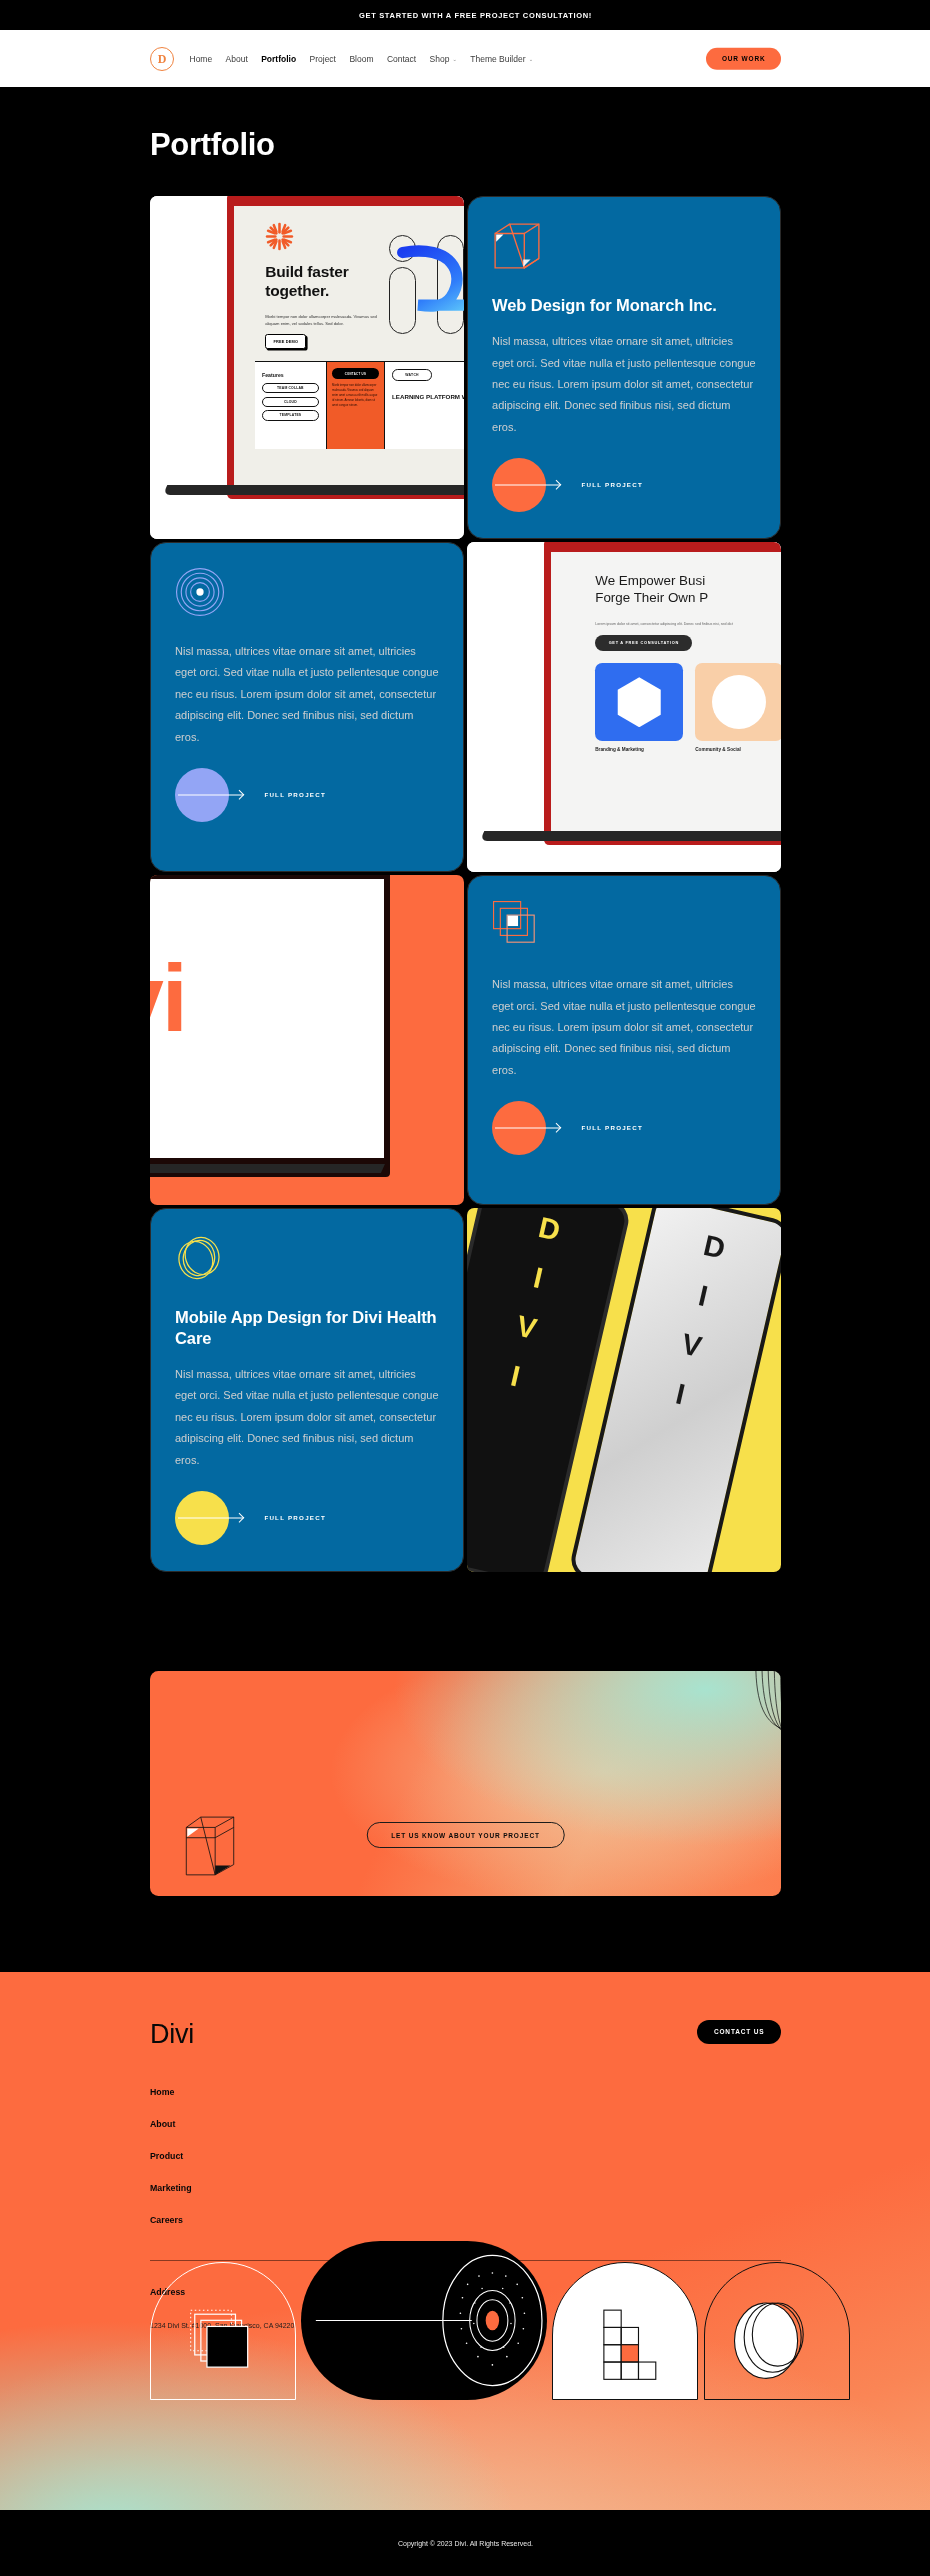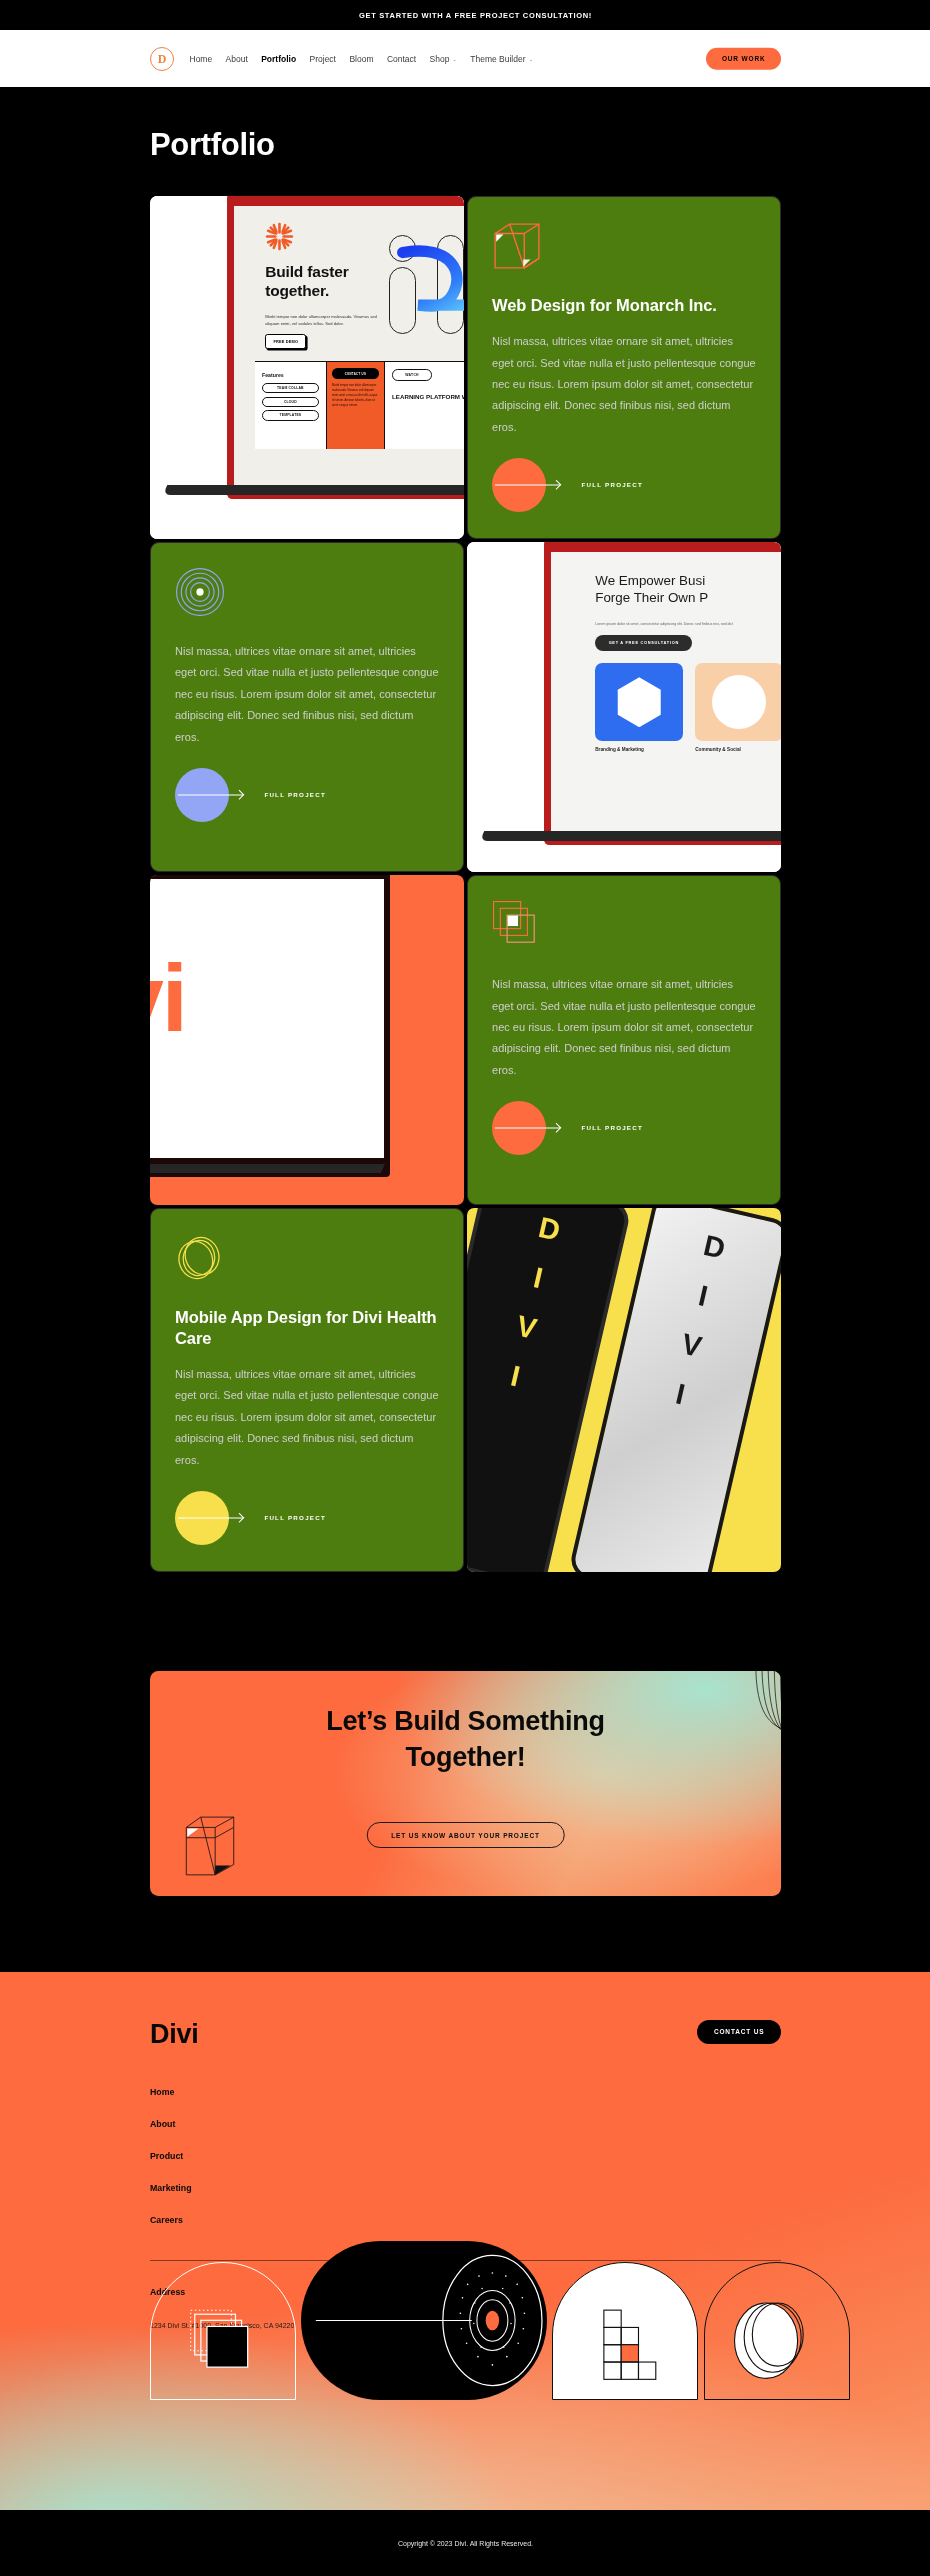--- a/index.html
+++ b/index.html
@@ -54,21 +54,21 @@
   .page-wrap{ padding:0 150px; }
   .page-title{
     color:#fff; font-size:31px; font-weight:800; letter-spacing:-.01em;
     padding-top:40px; padding-bottom:33px;
   }
 
   
   .grid{ display:grid; grid-template-columns:1fr 1fr; gap:3.1px 3.1px; }
 
   .card{
-    border:0.5px solid #2a2a2a; border-radius:9px; background:#4d7c0f;
+    border:0.5px solid #2a2a2a; border-radius:16px; background:#0369a1;
     padding:24px 24px 26px 24px; min-height:330px; position:relative;
   }
   .card-icon{ width:50px; height:50px; margin-bottom:22px; }
   .card-title{
     color:#fff; font-size:16.5px; font-weight:800; line-height:1.25;
     margin-bottom:15.5px; letter-spacing:-.005em;
   }
   .card-desc{
     color:#cfcfcf; font-size:11px; line-height:1.95; margin-bottom:19.6px;
   }
@@ -271,21 +271,21 @@
   .footer{
     position:absolute; left:0; right:0; top:1972px; bottom:0;
     background:
       radial-gradient(ellipse 70% 55% at 12% 92%, #a9e2cd 0%, rgba(169,226,205,0) 62%),
       radial-gradient(ellipse 95% 70% at 45% 100%, #f0c4a0 0%, rgba(240,196,160,0) 65%),
       linear-gradient(160deg,#fd6b3f 0%,#fd6b3f 55%,#fa8555 78%,#f9aa7d 100%);
     overflow:hidden;
   }
   .footer-inner{ padding:47px 150px 0 150px; position:relative; }
   .footer-brand{
-    font-size:27px; font-weight:700; color:#080808; letter-spacing:-.01em;
+    font-size:27px; font-weight:400; color:#080808; letter-spacing:-.01em;
   }
   .contact-us{
     position:absolute; right:150px; top:48px; background:#000; color:#fff;
     border:none; cursor:pointer; border-radius:13.4px; padding:8.3px 16.5px;
     font-size:6.5px; font-weight:700; letter-spacing:.13em; text-transform:uppercase;
   }
   .footer-nav{ margin-top:37px; display:flex; flex-direction:column; gap:22px; }
   .footer-nav-link{
     font-size:8.8px; font-weight:700; color:#080808; cursor:pointer; width:fit-content;
   }
@@ -574,24 +574,20 @@
   <div class="cta-banner">
     <svg class="cta-lines" viewBox="0 0 150 200">
       <g fill="none" stroke="#111" stroke-width="1.4">
         <path d="M92 -10 C 92 70, 110 110, 150 120"></path>
         <path d="M104 -10 C 104 72, 120 112, 150 124"></path>
         <path d="M116 -10 C 116 74, 130 114, 150 128"></path>
         <path d="M128 -10 C 128 76, 138 116, 150 132"></path>
         <path d="M140 -10 C 140 78, 146 118, 150 136"></path>
       </g>
     </svg>
-    <div class="cta-title">
-      <div>Let’s Build Something</div>
-      <div>Together!</div>
-    </div>
     <button class="cta-btn">LET US KNOW ABOUT YOUR PROJECT</button>
     <svg class="cta-cube" viewBox="0 0 104 128">
       <g fill="none" stroke="#111" stroke-width="1.6">
         <polygon points="6,26 6,118 62,118 62,26"></polygon>
         <polygon points="34,6 98,6 98,98 62,118"></polygon>
         <line x1="6" y1="26" x2="34" y2="6"></line>
         <line x1="62" y1="26" x2="98" y2="6"></line>
         <line x1="6" y1="46" x2="62" y2="46"></line>
         <line x1="62" y1="46" x2="98" y2="26"></line>
       </g>

